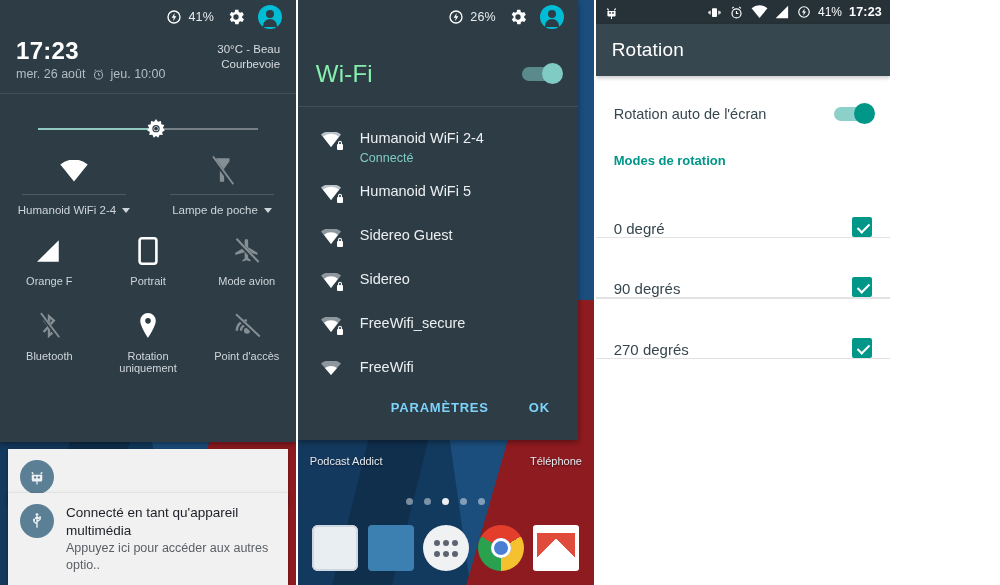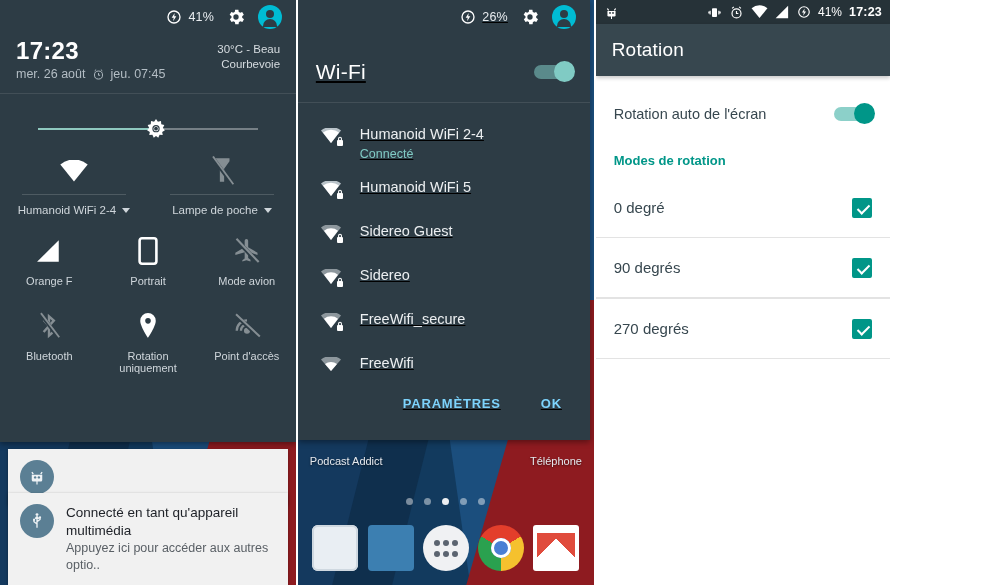--- a/index.html
+++ b/index.html
@@ -131,25 +131,25 @@
   .ncard { background:#f1f1f1; display:flex; gap:12px; padding:11px 12px;
            box-shadow:0 1px 3px rgba(0,0,0,.35); position:relative; }
   .ncard + .ncard { margin-top:0; }
   .ncard.behind { margin-top:-12px; }
   .nicon { width:34px; height:34px; border-radius:50%; background:#5b7f94;
            flex:0 0 34px; display:flex; align-items:center; justify-content:center; }
   .ntitle { font-size:13.5px; color:#21242a; line-height:18px; }
   .nbody { font-size:12.5px; color:#5a6066; line-height:17px; }
 
   
-  .wifi-shade { height:440px; background:#2d3c45; position:absolute; left:0; right:4px; top:0;
-                box-shadow:0 2px 6px rgba(0,0,0,.4);text-decoration:underline; }
+  .wifi-shade { height:440px; background:#2d3c45; position:absolute; left:0; right:16px; top:0;
+                box-shadow:0 2px 6px rgba(0,0,0,.4); }
   .wifi-head { padding:26px 18px 18px 18px; display:flex; align-items:center;
                justify-content:space-between; }
-  .wifi-title { font-size:21px; color:#ffffff; letter-spacing:.2px; }
+  .wifi-title { font-size:24px; color:#86efac; letter-spacing:.2px; }
   .switch { width:38px; height:14px; border-radius:8px; background:rgba(128,203,196,.55);
             position:relative; }
   .switch i { position:absolute; right:-3px; top:-4px; width:21px; height:21px;
               border-radius:50%; background:#80cbc4; display:block; }
   .wifi-sep { height:1px; background:rgba(255,255,255,.10); }
   .wifi-list { padding:14px 0 0 0; }
   .wrow { display:flex; align-items:flex-start; gap:14px; padding:7px 18px 7px 22px;
           min-height:44px; }
   .wrow .wi { flex:0 0 26px; padding-top:4px; }
   .wname { font-size:14.5px; color:#eceff1; line-height:21px; }
@@ -171,21 +171,21 @@
 
   .srow { height:51px; display:flex; align-items:center; justify-content:space-between;
           padding:0 18px; }
   .srow .t { font-size:14.5px; color:#37474f; }
   .hr { height:1px; background:#e3e3e3; margin:0 0 0 0; }
   .sw-on { width:38px; height:14px; border-radius:8px; background:rgba(0,150,136,.45);
            position:relative; }
   .sw-on i { position:absolute; right:-3px; top:-4px; width:21px; height:21px;
              border-radius:50%; background:#009688; display:block; }
   .section-title { font-size:13px; color:#009688; font-weight:bold; padding:14px 18px 10px 18px; }
-  .crow { height:59px; display:flex; align-items:center; justify-content:space-between;
+  .crow { height:59px; display:flex; align-items:flex-end; justify-content:space-between;
           padding:0 18px; }
   .crow .t { font-size:15px; color:#37474f; }
   .cbox { width:20px; height:20px; border-radius:2px; border:2px solid #7d7d7d;
           background:#fff; position:relative; }
   .cbox.on { background:#009688; border-color:#009688; }
   .cbox.on:after { content:""; position:absolute; left:6px; top:2px; width:5px; height:10px;
           border:solid #fff; border-width:0 2px 2px 0; transform:rotate(45deg); }
   .vsep { width:2px; background:#ffffff; height:585px; }
 </style>
 </head>
@@ -249,21 +249,21 @@
       <div class="qs-clockrow">
         <div>
           <div class="clock-big">17:23</div>
           <div class="clock-sub">
             <span>mer. 26 août</span>
             <svg width="13" height="13" viewBox="0 0 24 24">
               <circle cx="12" cy="13" r="7.4" fill="none" stroke="#b3bdc4" stroke-width="1.8"></circle>
               <path d="M12 9.4v4h3" fill="none" stroke="#b3bdc4" stroke-width="1.8"></path>
               <path d="M5 5.2 7.6 3 M19 5.2 16.4 3" stroke="#b3bdc4" stroke-width="1.8" fill="none"></path>
             </svg>
-            <span>jeu. 07:45</span>
+            <span>jeu. 10:00</span>
           </div>
         </div>
         <div class="weather">
           <div>30°C - Beau</div>
           <div>Courbevoie</div>
         </div>
       </div>
 
       <div class="qs-divider"></div>
 

